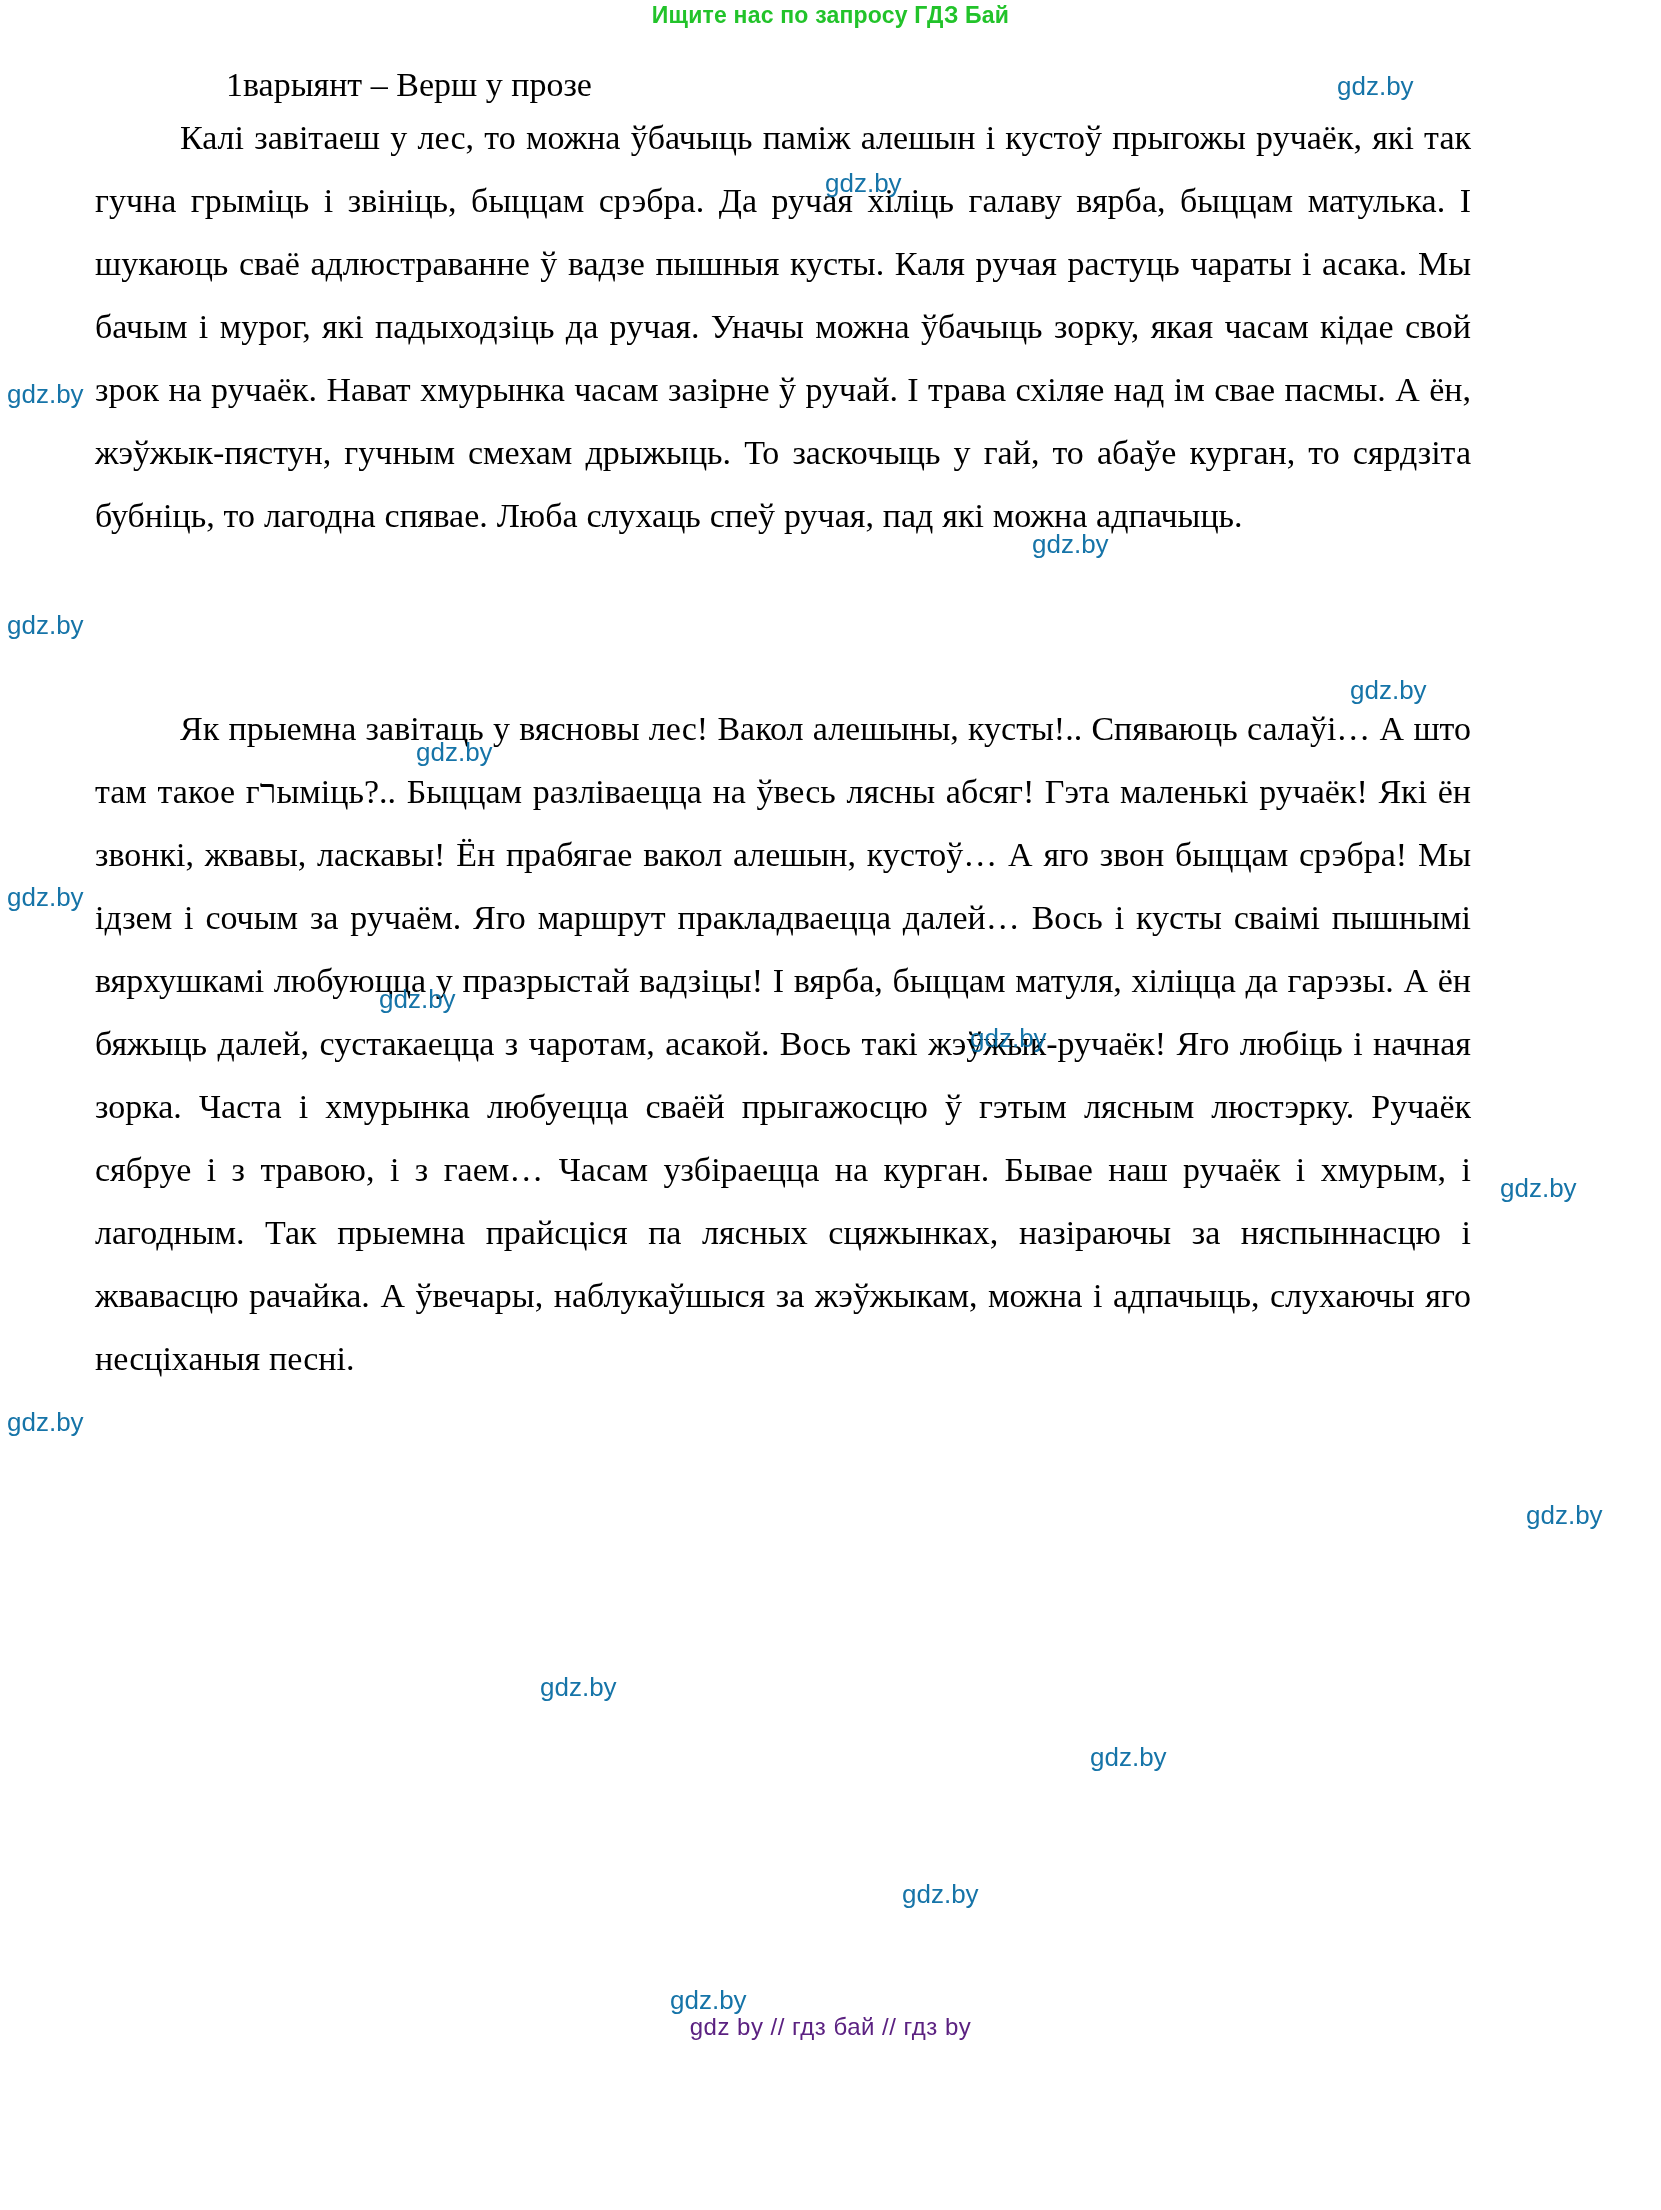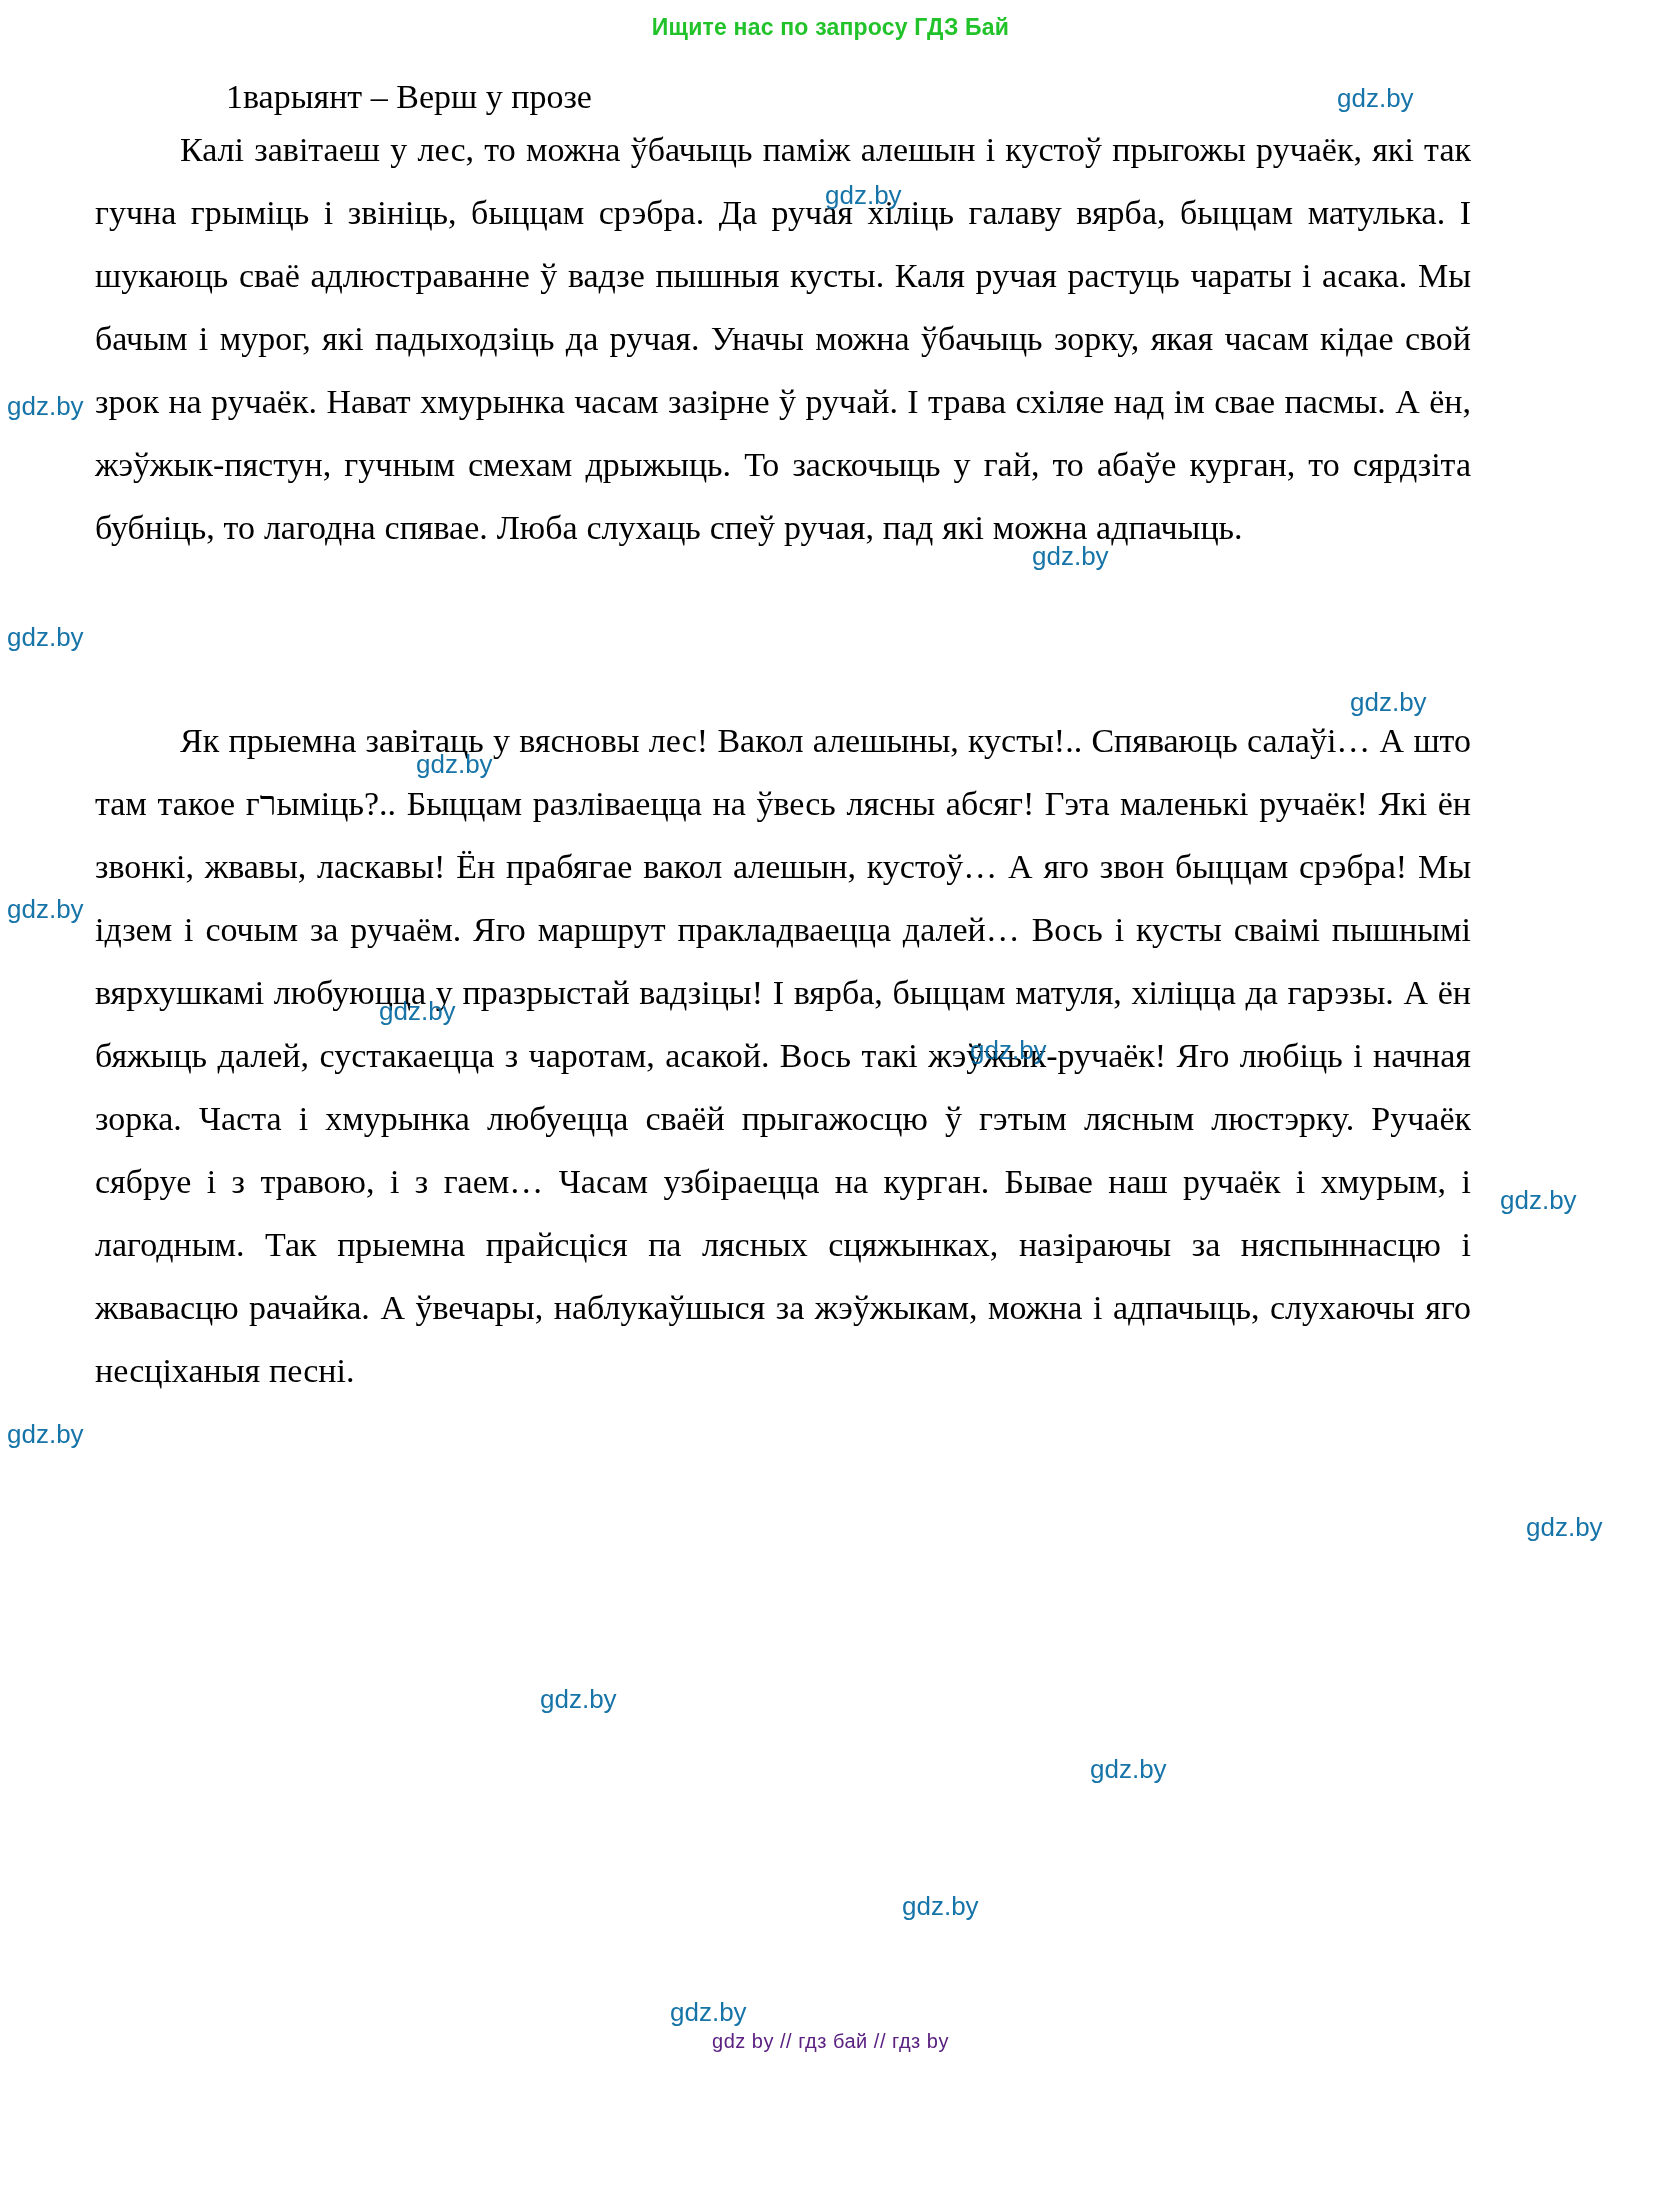--- a/index.html
+++ b/index.html
@@ -9,21 +9,21 @@
     background: #ffffff;
   }
   body {
     font-family: "Liberation Serif", "DejaVu Serif", serif;
     color: #000000;
   }
   .page {
     position: relative;
     width: 1661px;
     height: 2071px;
-    margin: 12px auto;
+    margin: 0 auto;
     background: #ffffff;
     overflow: hidden;
   }
 
   
   .promo-banner {
     position: absolute;
     top: 1.8px;
     left: 0;
     width: 100%;
@@ -86,21 +86,21 @@
   .spacer-block { height: 150px; }
 
   
   .footer {
     position: absolute;
     left: 0;
     bottom: 30px;
     width: 100%;
     text-align: center;
     font-family: "Liberation Sans", "DejaVu Sans", sans-serif;
-    font-size: 20px;
+    font-size: 24px;
     color: #5b2181;
     white-space: nowrap;
     letter-spacing: 0.5px;
   }
 </style>
 </head>
 <body>
 
 <div class="page">
 

